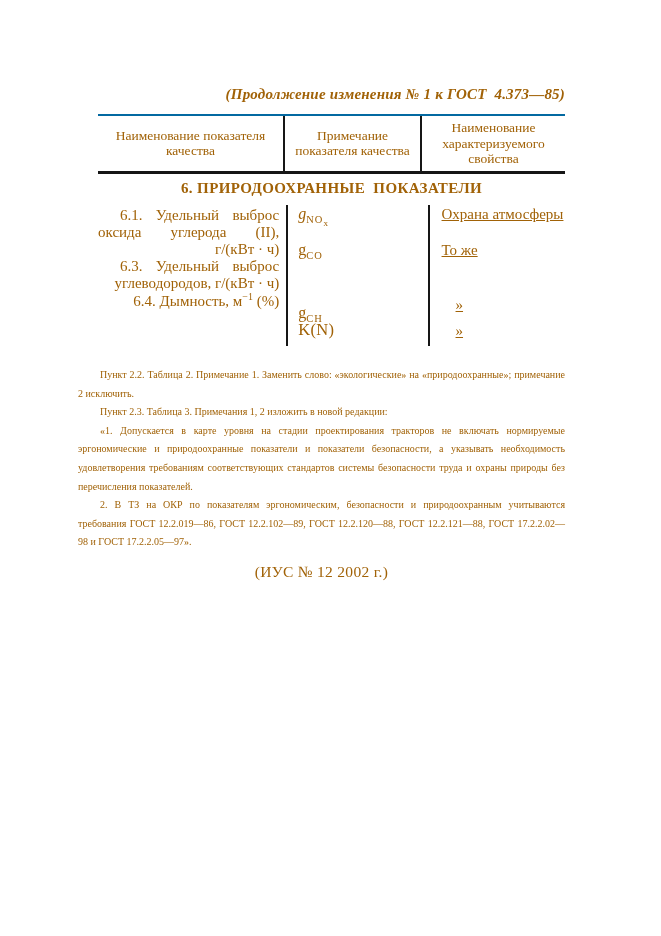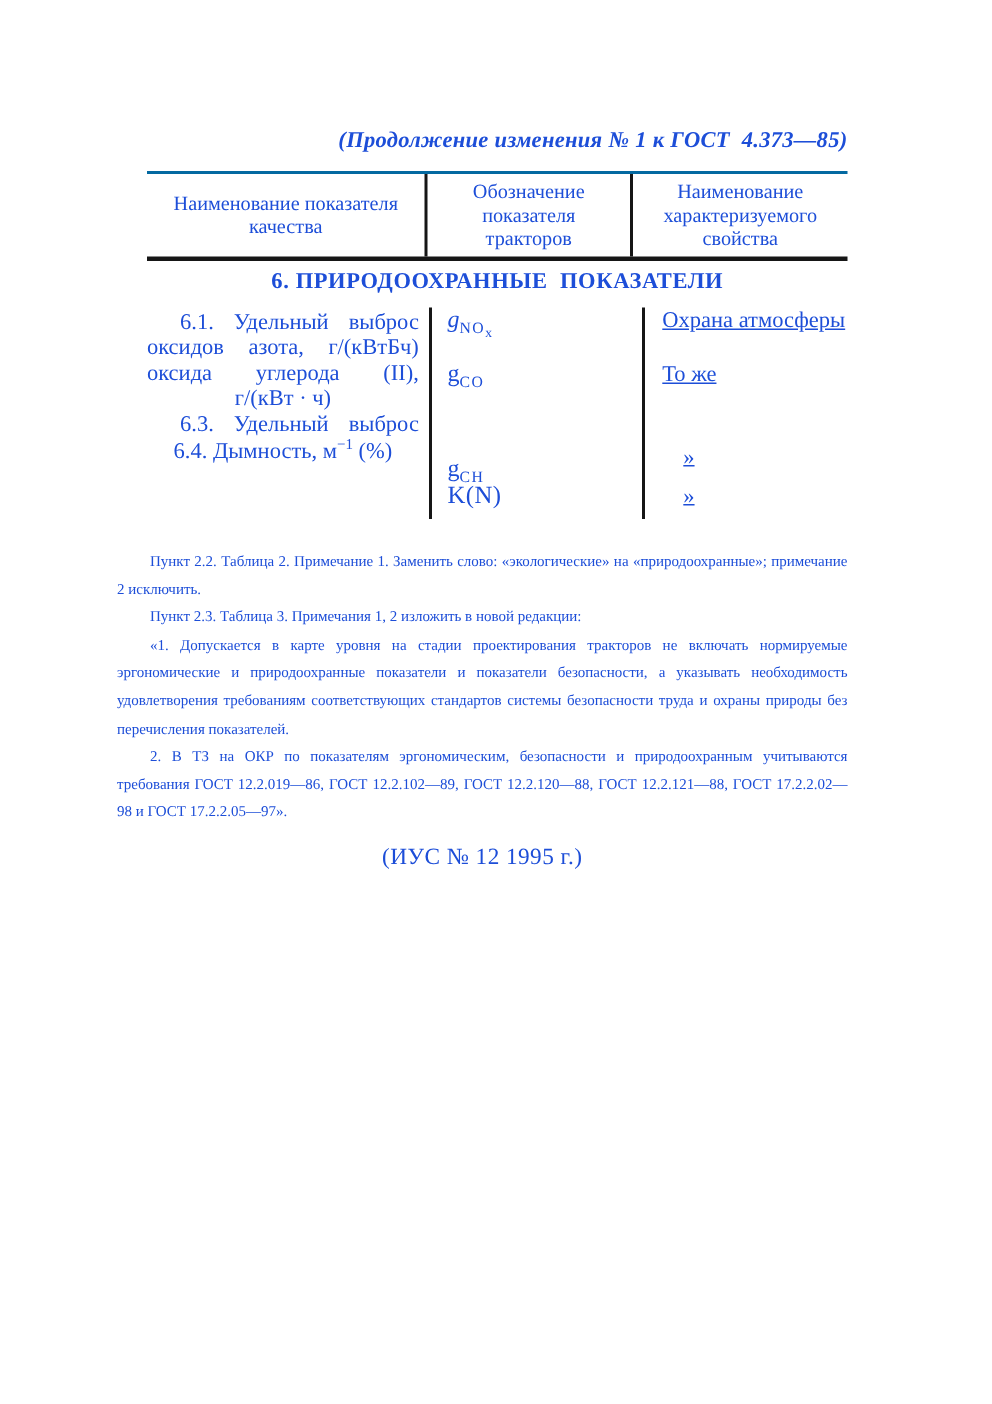--- a/index.html
+++ b/index.html
@@ -2,21 +2,21 @@
 <html><head>
 <meta charset="utf-8">
 <style>
   html, body { margin: 0; padding: 0; background: #ffffff; }
   .page {
     position: relative;
     width: 661px;
     height: 936px;
     background: #ffffff;
     font-family: "Liberation Serif", "DejaVu Serif", serif;
-    color: #1d4ed8;
+    color: #a16207;
     overflow: hidden;
   }
   
   .top-caption {
     position: absolute;
     top: 86px;
     right: 96px;
     font-style: italic;
     font-weight: 600;
     font-size: 15px;
@@ -69,21 +69,21 @@
   .tb-1 { width: 199px; border-right: 2px solid #161616; padding: 2px 7px 0 0; }
   .tb-2 { width: 148px; border-right: 2px solid #161616; position: relative; }
   .tb-3 { width: 142px; position: relative; }
   .tb-1 .l {
     font-size: 15px;
     line-height: 17.2px;
     white-space: normal;
   }
   .li { padding-left: 22px; text-align: justify; text-align-last: justify; }
   .lj { text-align: justify; text-align-last: justify; }
-  .ll { text-align: center; }
+  .ll { text-align: right; }
   sup.msup { font-size: 10px; vertical-align: super; line-height: 0; }
   
   .sym {
     position: absolute;
     left: 10px;
     font-size: 16px;
     white-space: nowrap;
   }
   .sym .base-it { font-style: italic; }
   .sym .sub {
@@ -131,37 +131,37 @@
 <body>
 
 <div class="page">
 
   <div class="top-caption">(Продолжение изменения № 1 к ГОСТ &nbsp;4.373—85)</div>
 
   <div class="qtable">
 
     <div class="thead">
       <div class="th th-1">Наименование показателя качества</div>
-      <div class="th th-2">Обозначение показателя тракторов</div>
+      <div class="th th-2">Примечание показателя качества</div>
       <div class="th th-3">Наименование характеризуемого свойства</div>
     </div>
 
     <div class="section-title">6. ПРИРОДООХРАННЫЕ &nbsp;ПОКАЗАТЕЛИ</div>
 
     <div class="tbody">
 
       <div class="tb-col tb-1">
 
         <div class="l li">6.1. Удельный выброс</div>
-        <div class="l lj">оксидов азота, г/(кВтБч)</div>
 
         <div class="l lj">оксида углерода (II),</div>
         <div class="l ll">г/(кВт · ч)</div>
 
         <div class="l li">6.3. Удельный выброс</div>
+        <div class="l ll">углеводородов, г/(кВт · ч)</div>
 
         <div class="l ll"><span>6.4. Дымность, м</span><sup class="msup">−1</sup><span> (%)</span></div>
       </div>
 
       <div class="tb-col tb-2">
         <div class="sym" style="top:0px"><span class="base-it">g</span><span class="sub"><span>NO</span><span class="subsub">x</span></span></div>
         <div class="sym" style="top:36px"><span>g</span><span class="sub">CO</span></div>
         <div class="sym" style="top:99px"><span>g</span><span class="sub">CH</span></div>
         <div class="sym sym-knd" style="top:115px">K(N)</div>
       </div>
@@ -176,15 +176,15 @@
     </div>
   </div>
 
   <div class="bodytext">
     <p>Пункт 2.2. Таблица 2. Примечание 1. Заменить слово: «экологические» на «природоохранные»; примечание 2 исключить.</p>
     <p>Пункт 2.3. Таблица 3. Примечания 1, 2 изложить в новой редакции:</p>
     <p>«1. Допускается в карте уровня на стадии проектирования тракторов не включать нормируемые эргономические и природоохранные показатели и показатели безопасности, а указывать необходимость удовлетворения требованиям соответствующих стандартов системы безопасности труда и охраны природы без перечисления показателей.</p>
     <p>2. В ТЗ на ОКР по показателям эргономическим, безопасности и природоохранным учитываются требования ГОСТ 12.2.019—86, ГОСТ 12.2.102—89, ГОСТ 12.2.120—88, ГОСТ 12.2.121—88, ГОСТ 17.2.2.02—98 и ГОСТ 17.2.2.05—97».</p>
   </div>
 
-  <div class="ius-note">(ИУС № 12 1995 г.)</div>
+  <div class="ius-note">(ИУС № 12 2002 г.)</div>
 
 </div>
 
 </body></html>

